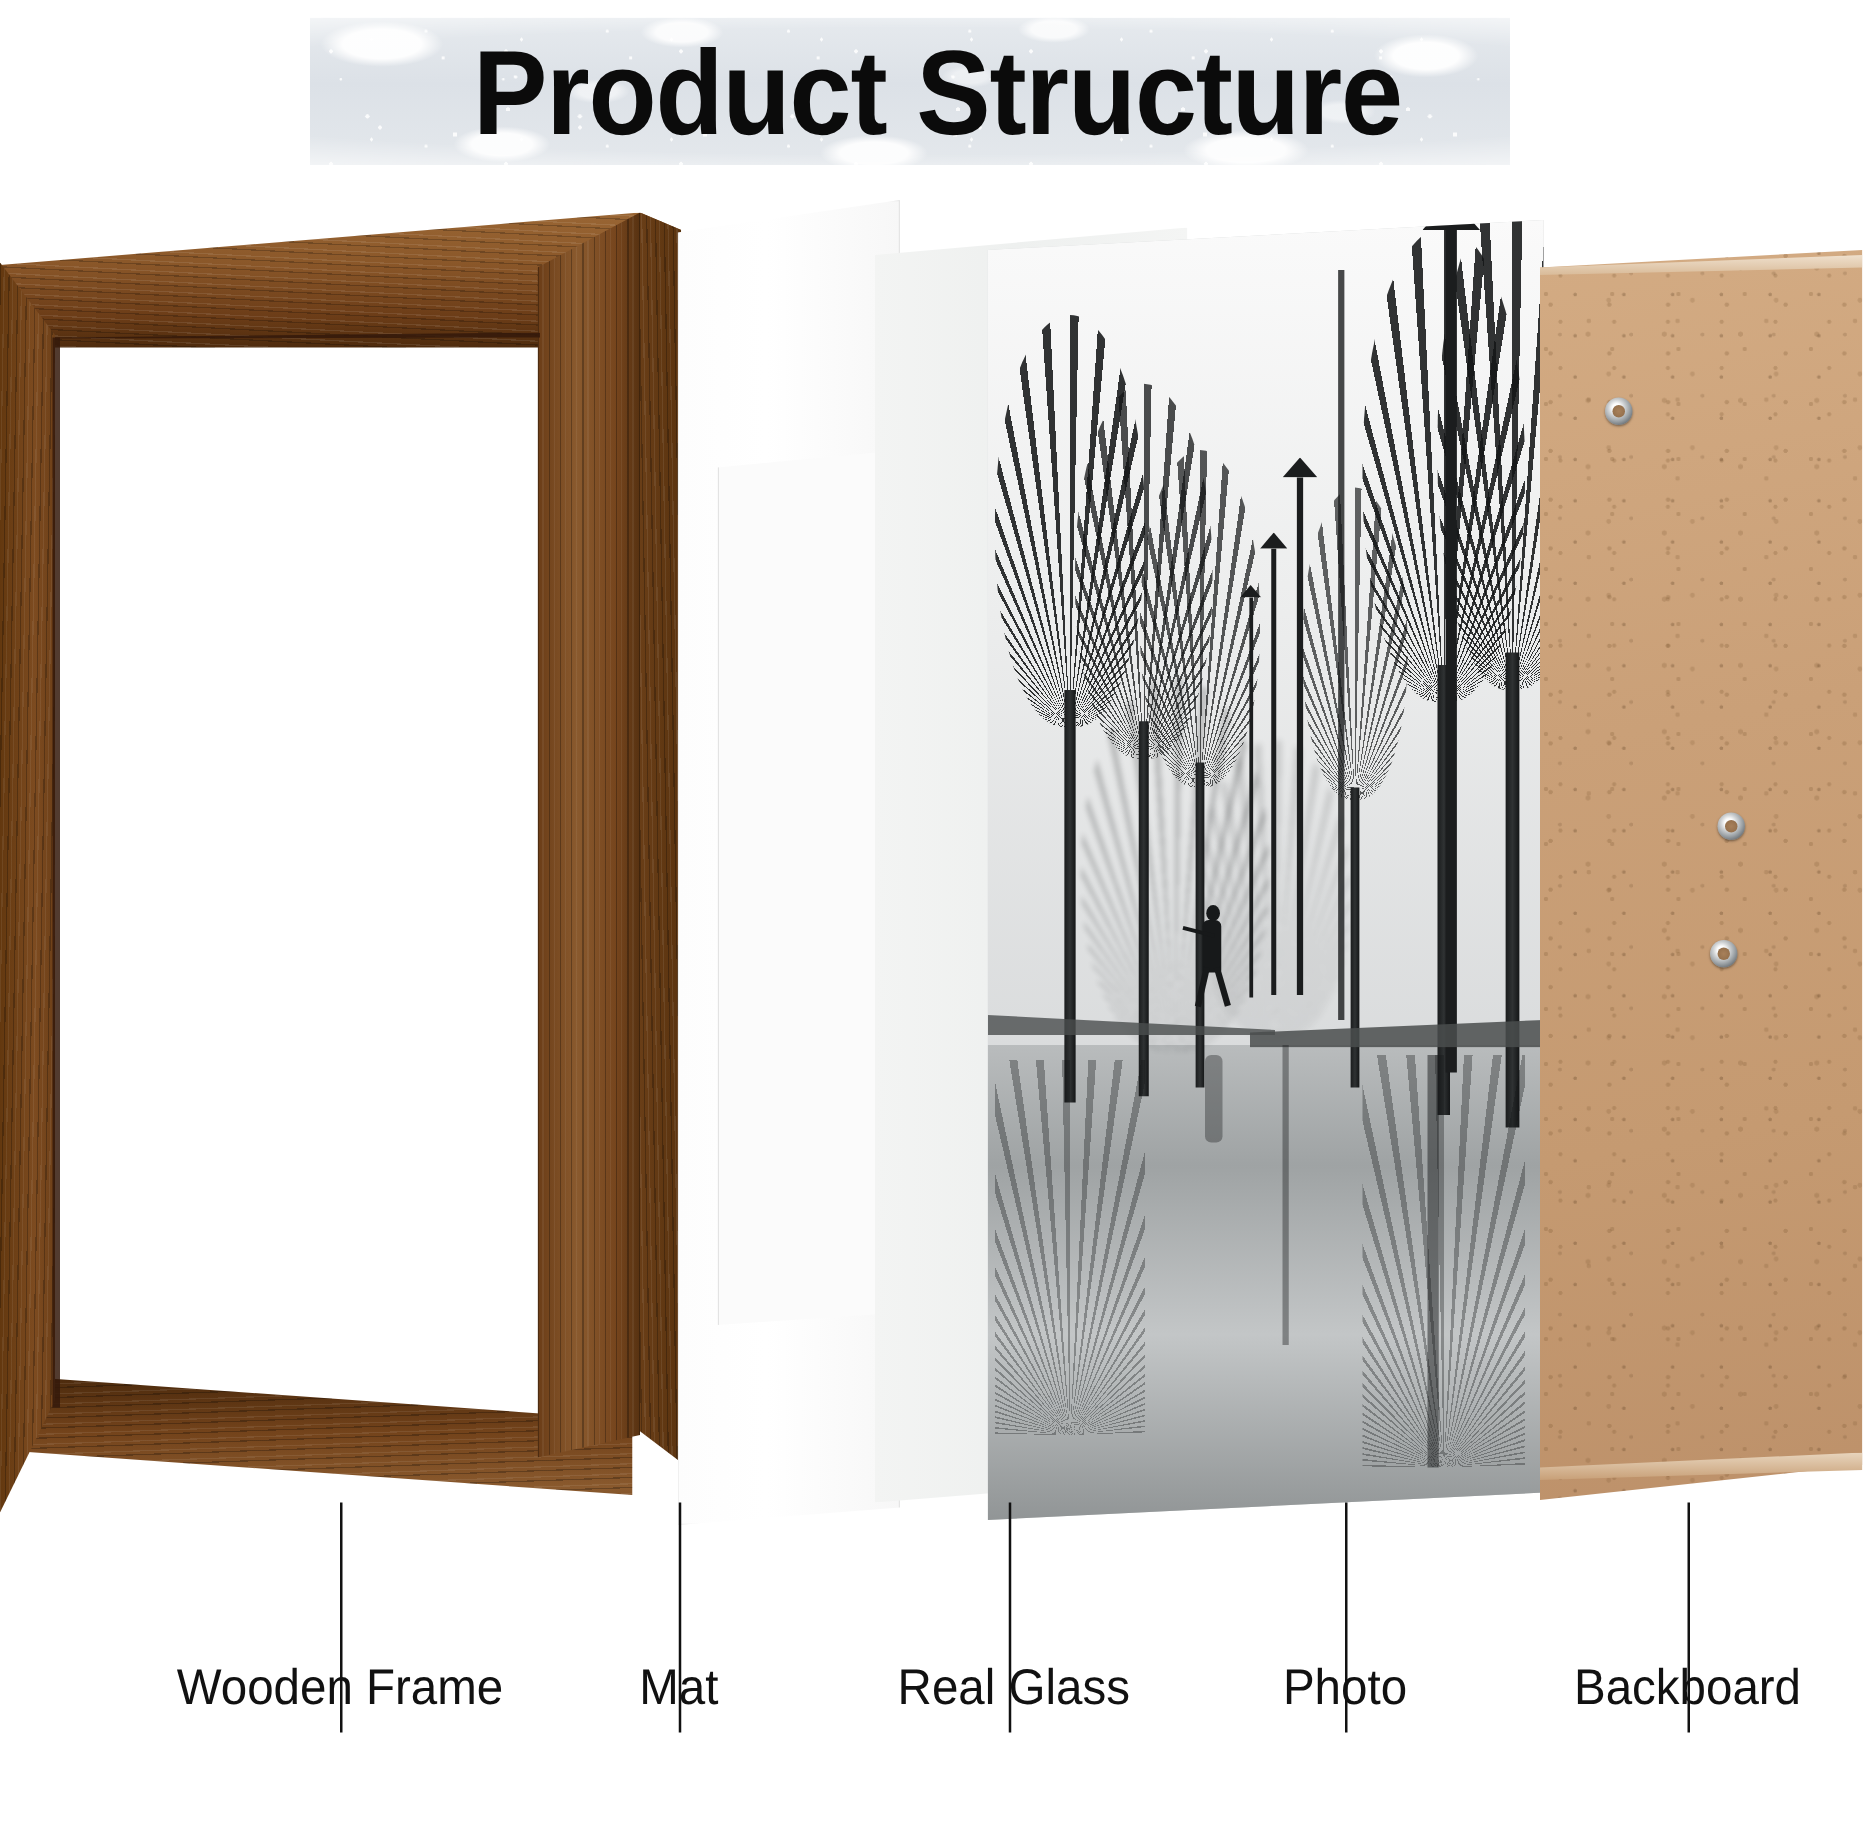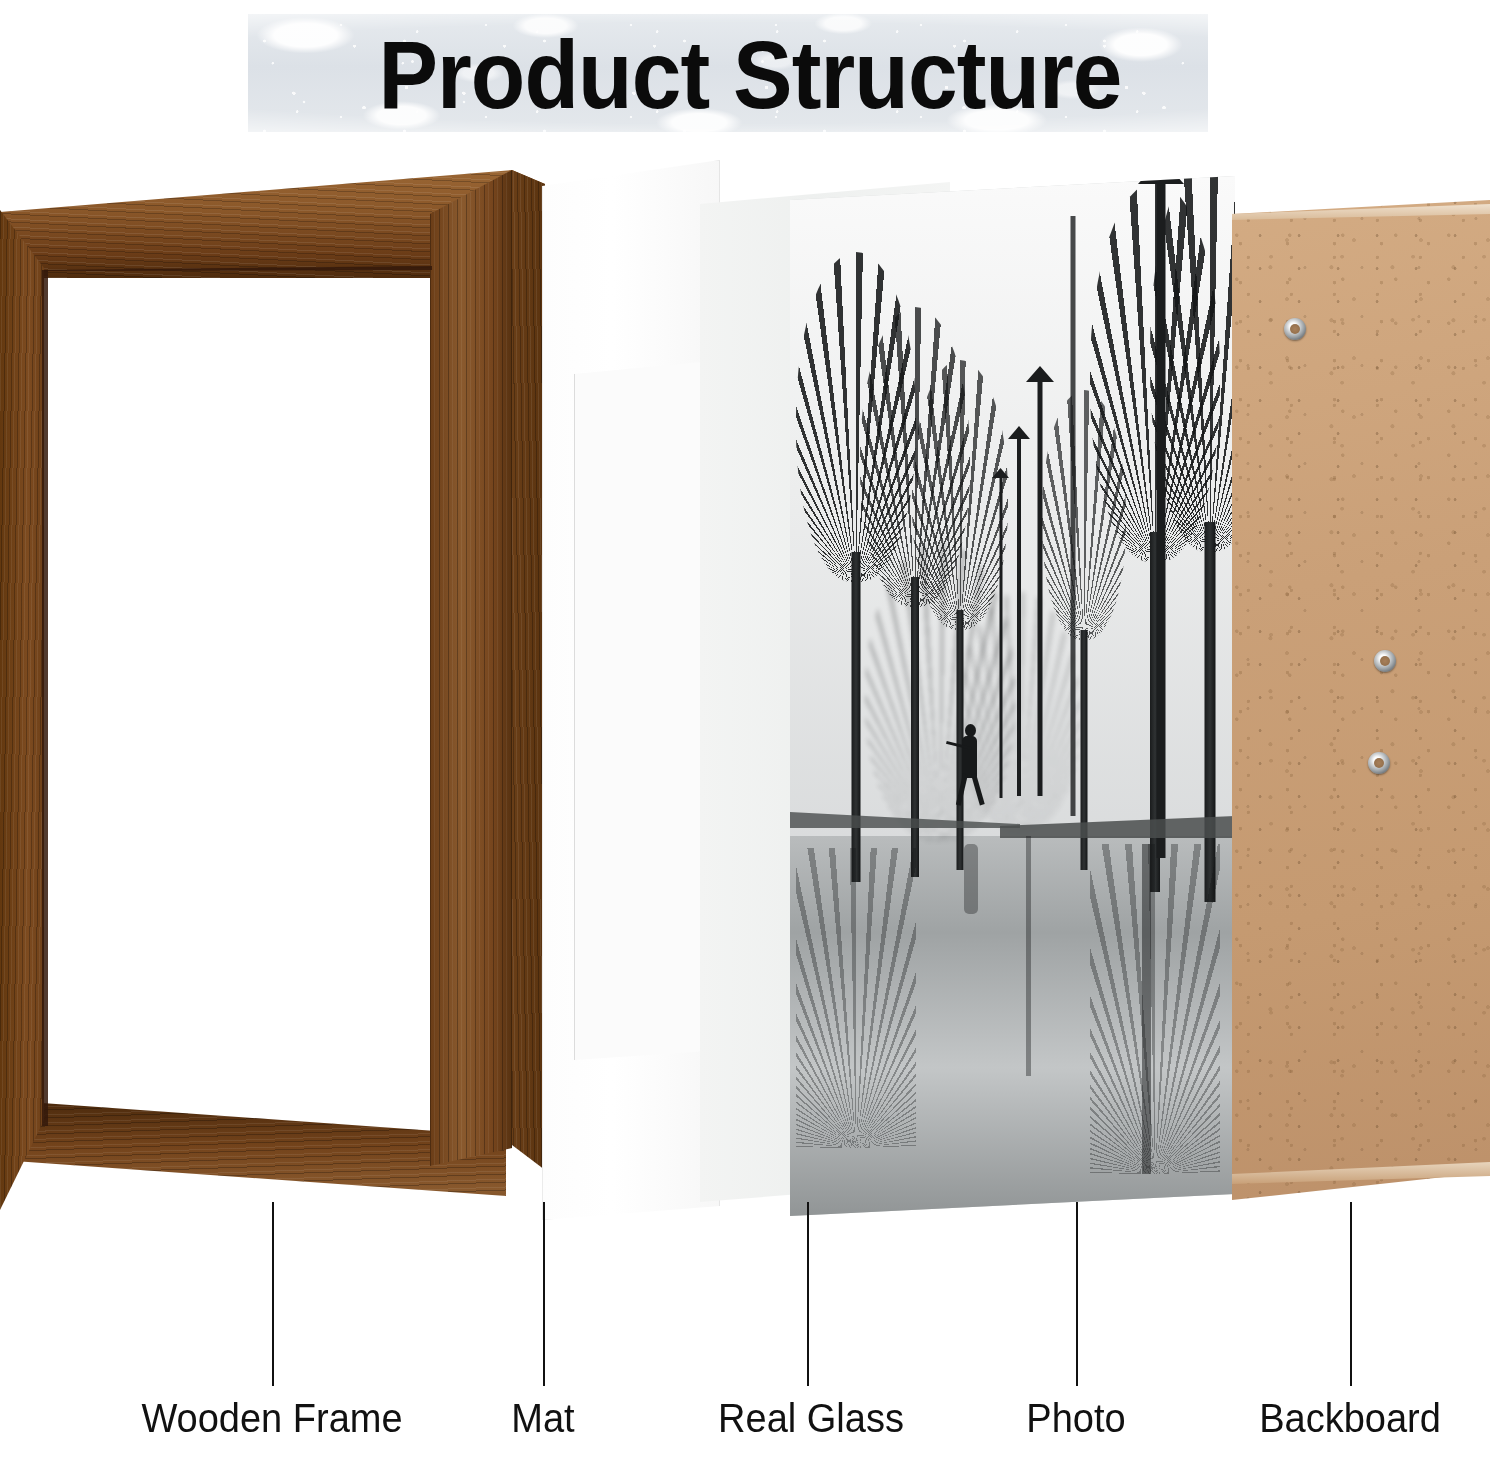--- a/index.html
+++ b/index.html
@@ -171,21 +171,21 @@
     background:linear-gradient(180deg,#e8d5bd,#c8a078);
     clip-path:polygon(0 12px,258px 0,258px 14px,0 22px);}
   .grommet{position:absolute;width:22px;height:22px;border-radius:50%;
     background:radial-gradient(circle at 42% 38%,#fdfdfd 0 18%,#cfd2d4 35%,#9aa0a4 58%,#6e7479 76%,#b9bec1 92%);
     box-shadow:0 1px 2px rgba(0,0,0,.42), inset 0 0 0 4px rgba(255,255,255,.0);}
   .grommet::after{content:"";position:absolute;left:6px;top:6px;width:10px;height:10px;
     border-radius:50%;background:radial-gradient(circle at 50% 50%,#a8805a,#8d6a47);}
 
   
   .leader{position:absolute;width:2px;background:#111;}
-  #labels{position:absolute;left:0;top:1396px;width:1373px;height:60px;}
+  #labels{position:absolute;left:0;top:1328px;width:1373px;height:60px;}
   .label{position:absolute;font-size:40px;color:#111;white-space:nowrap;
     transform:scaleX(.95);transform-origin:50% 50%;text-align:center;}
 </style>
 </head>
 <body>
 
 <div id="title-area">
   <div id="title-band"></div>
   <div id="title-text">Product Structure</div>
 </div>

